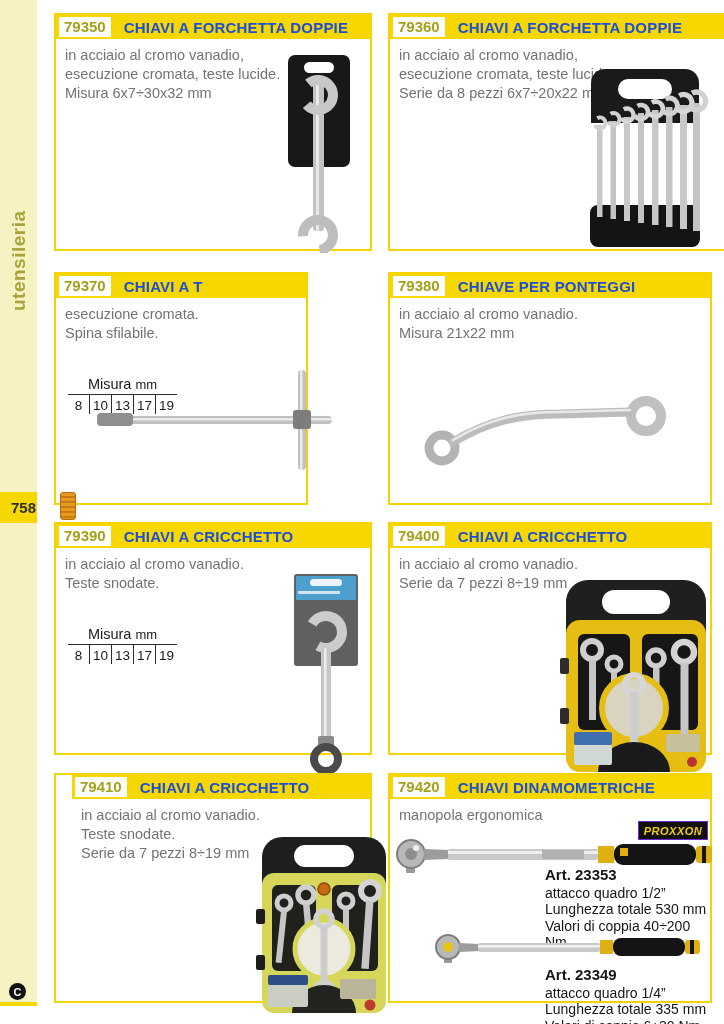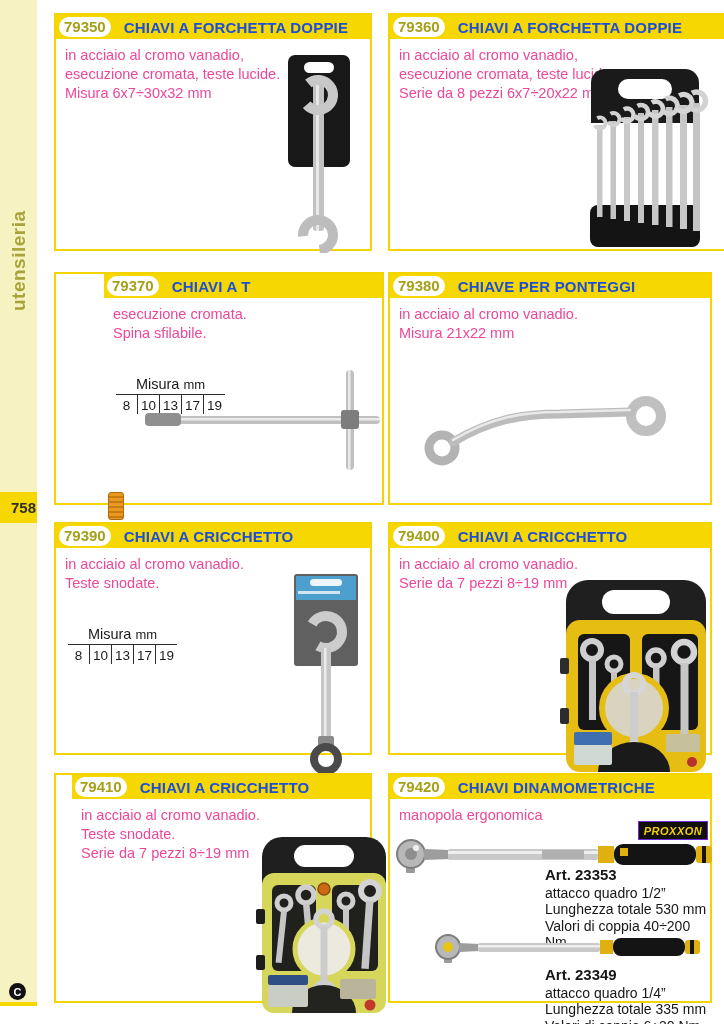--- a/index.html
+++ b/index.html
@@ -17,24 +17,24 @@
         text-align:right;padding-right:1px;box-sizing:border-box;}
   .side-rule{position:absolute;left:0;top:1002px;width:37px;height:4px;background:#f6d800;}
   .c-logo{position:absolute;left:9px;top:983px;width:17px;height:17px;border-radius:50%;
         background:#111;color:#fff;font-size:11px;font-weight:bold;
         display:flex;align-items:center;justify-content:center;}
 
   
   .cell{position:absolute;border:2px solid #f3d400;background:#fff;box-sizing:border-box;}
   .hdr{height:24px;background:#f6d800;display:flex;align-items:center;}
   .code{background:#fff;color:#a5a018;font-weight:bold;font-size:15px;
-        padding:1px 5px;margin-left:3px;line-height:18px;border-radius:10px;}
+        padding:1px 5px;margin-left:3px;line-height:18px;}
   .ttl{color:#1d4ed8;font-weight:bold;font-size:15px;margin-left:13px;letter-spacing:.2px;}
   .body{position:relative;height:calc(100% - 24px);}
-  .desc{position:absolute;left:9px;top:7px;font-size:14.5px;line-height:19px;color:#ec4899;}
+  .desc{position:absolute;left:9px;top:7px;font-size:14.5px;line-height:19px;color:#737373;}
 
   
   .misura{position:absolute;left:12px;top:78px;display:inline-block;color:#1a1a1a;}
   .misura-head{text-align:center;border-bottom:1.5px solid #2c2c2c;
         font-size:14.5px;padding:0 2px 2px 2px;}
   .misura-head .unit{font-size:13px;}
   .misura-row{display:flex;}
   .misura-row span{width:21px;text-align:center;border-left:1.5px solid #2c2c2c;
         font-size:13.5px;padding:3px 0 1px 0;}
   .misura-row span:first-child{border-left:none;}
@@ -114,21 +114,21 @@
           <circle cx="89.5" cy="39" r="8" fill="none" stroke="#d2d2d2" stroke-width="5" stroke-dasharray="38 13" transform="rotate(-120 89.5 39)"></circle>
           <rect x="100" y="38" width="7" height="124" fill="#c8c8c8"></rect>
           <circle cx="103.5" cy="36" r="8.5" fill="none" stroke="#d6d6d6" stroke-width="5.2" stroke-dasharray="40 14" transform="rotate(-120 103.5 36)"></circle>
           <rect x="113" y="36" width="7" height="128" fill="#c4c4c4"></rect>
           <circle cx="116.5" cy="34" r="9" fill="none" stroke="#d2d2d2" stroke-width="5.4" stroke-dasharray="43 15" transform="rotate(-120 116.5 34)"></circle>
         </g>
       </svg>
     </div>
   </div>
 
-  <div class="cell" style="left:54px;top:272px;width:330px;height:233px;padding-left:48px;">
+  <div class="cell" style="left:54px;top:272px;width:254px;height:233px;">
     <div class="hdr">
       <span class="code">79370</span>
       <span class="ttl">CHIAVI A T</span>
     </div>
     <div class="body">
       <div class="desc">
         <div>esecuzione cromata.</div>
         <div>Spina sfilabile.</div>
       </div>
       <div class="misura">

